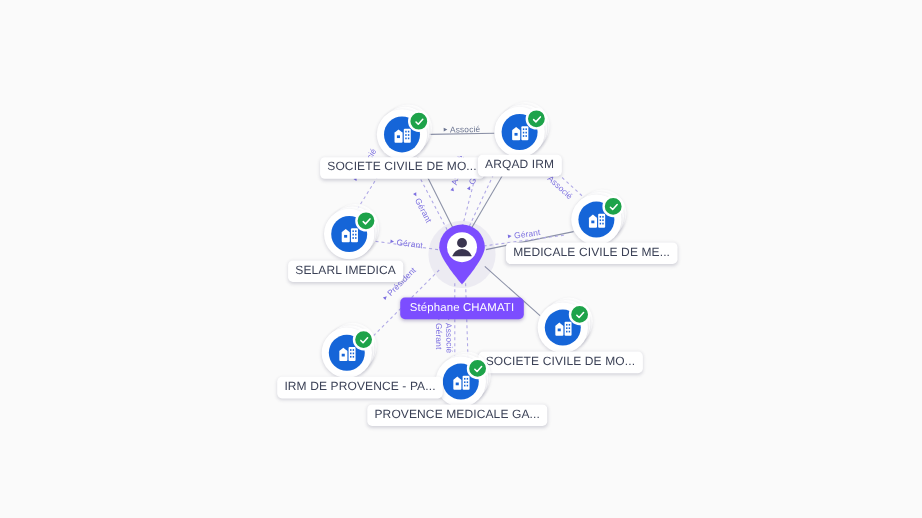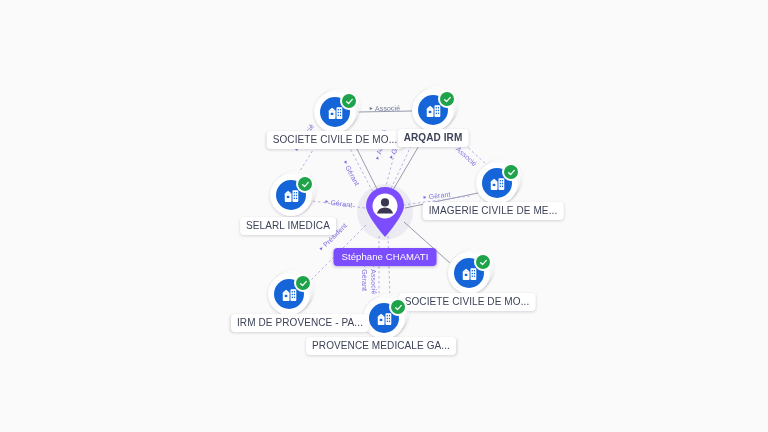--- a/index.html
+++ b/index.html
@@ -182,21 +182,21 @@
               <rect x="5.3" y="12.4" width="3.6" height="3.2" fill="#1565d8"></rect>
             </svg>
           </div>
           <div class="check">
             <svg width="9" height="9" viewBox="0 0 24 24" aria-hidden="true">
               <path d="M4.5 12.5 L9.5 17.5 L19.5 6.5" fill="none" stroke="#ffffff" stroke-width="3.4" stroke-linecap="round" stroke-linejoin="round"></path>
             </svg>
           </div>
         </div>
       </div>
-      <div class="node-label" style="left: 433px; top: 129px; font-weight: bold;">ARQAD IRM</div>
+      <div class="node-label" style="left: 433px; top: 129px;">ARQAD IRM</div>
       <div class="node" style="left: 497px; top: 183px;">
         <div class="stack">
           <div class="card c3"></div>
           <div class="card c2"></div>
           <div class="card c1"></div>
           <div class="disc">
             <svg width="17" height="17" viewBox="0 0 24 24" aria-hidden="true">
               <rect x="2.5" y="9" width="9.5" height="12" rx="1.2" fill="#ffffff"></rect>
               <path d="M2 9.6 L7.2 5.4 L12.4 9.6 Z" fill="#ffffff"></path>
               <rect x="13.4" y="4.5" width="8.2" height="16.5" rx="1.2" fill="#ffffff"></rect>
@@ -209,21 +209,21 @@
               <rect x="5.3" y="12.4" width="3.6" height="3.2" fill="#1565d8"></rect>
             </svg>
           </div>
           <div class="check">
             <svg width="9" height="9" viewBox="0 0 24 24" aria-hidden="true">
               <path d="M4.5 12.5 L9.5 17.5 L19.5 6.5" fill="none" stroke="#ffffff" stroke-width="3.4" stroke-linecap="round" stroke-linejoin="round"></path>
             </svg>
           </div>
         </div>
       </div>
-      <div class="node-label" style="left: 493px; top: 202px;">IMAGERIE CIVILE DE ME...</div>
+      <div class="node-label" style="left: 493px; top: 202px;">MEDICALE CIVILE DE ME...</div>
       <div class="node" style="left: 469px; top: 273px;">
         <div class="stack">
           <div class="card c3"></div>
           <div class="card c2"></div>
           <div class="card c1"></div>
           <div class="disc">
             <svg width="17" height="17" viewBox="0 0 24 24" aria-hidden="true">
               <rect x="2.5" y="9" width="9.5" height="12" rx="1.2" fill="#ffffff"></rect>
               <path d="M2 9.6 L7.2 5.4 L12.4 9.6 Z" fill="#ffffff"></path>
               <rect x="13.4" y="4.5" width="8.2" height="16.5" rx="1.2" fill="#ffffff"></rect>

